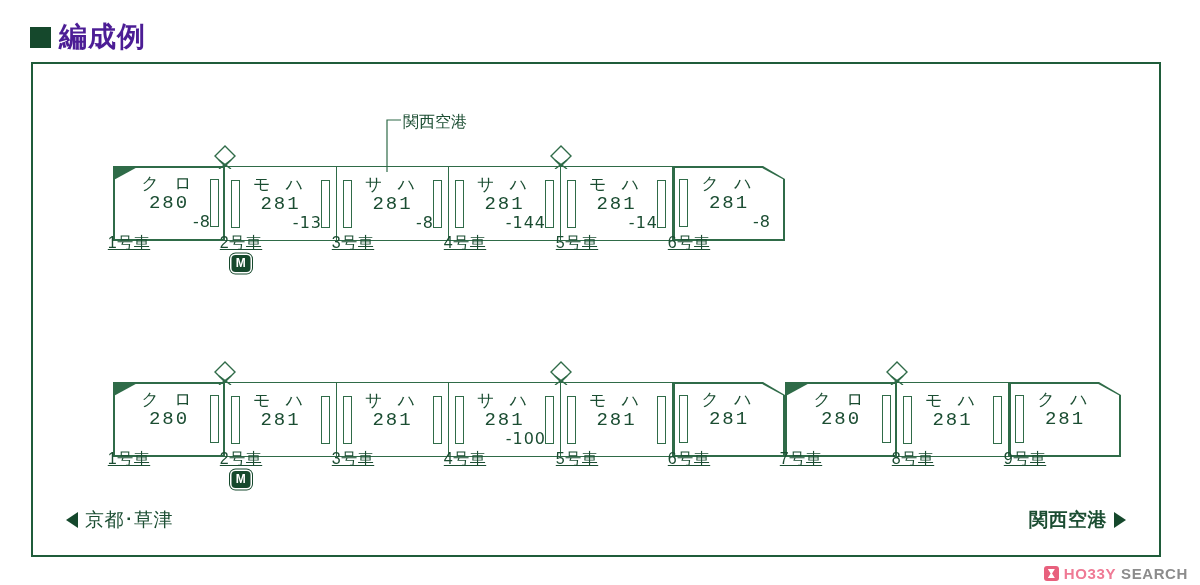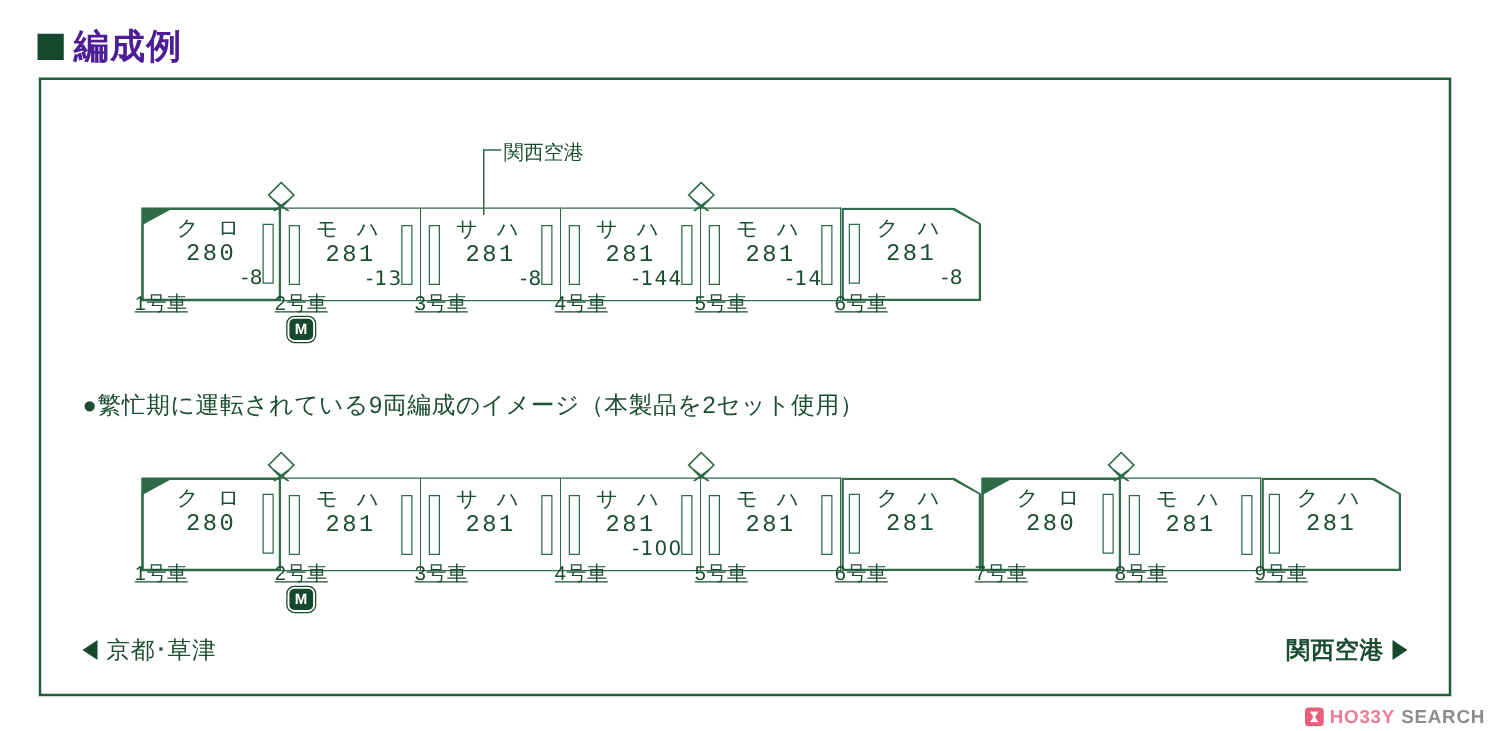--- a/index.html
+++ b/index.html
@@ -358,23 +358,20 @@
         <div class="car-label" style="width: 112px;"><span>4号車</span></div>
         <div class="car-label" style="width: 112px;"><span>5号車</span></div>
         <div class="car-label" style="width: 112px;"><span>6号車</span></div>
       </div>
       <div class="door-callout" style="left: 370px; top: -22px;"><span>関西空港</span></div>
       <svg width="1100" height="120" style="position: absolute; left: 0px; top: -24px; pointer-events: none;">
         <path d="M354 62 L354 10 L368 10" fill="none" stroke="#2f6b48" stroke-width="1.2"></path>
       </svg>
     </div>
 
-  <div class="section-head" id="head-nine">
-    <span>●繁忙期に運転されている9両編成のイメージ（本製品を2セット使用）</span>
-  </div>
 
   <div class="formation" id="formation-nine">
       <div class="train-strip">
         <div class="car nose-left" style="width: 112px; border: none;">
           <div class="nosebox">
             <i></i>
           </div>
           <div class="door" style="right: 6px;"></div>
           <div class="car-text">
             <span class="car-kana">ク ロ</span>

